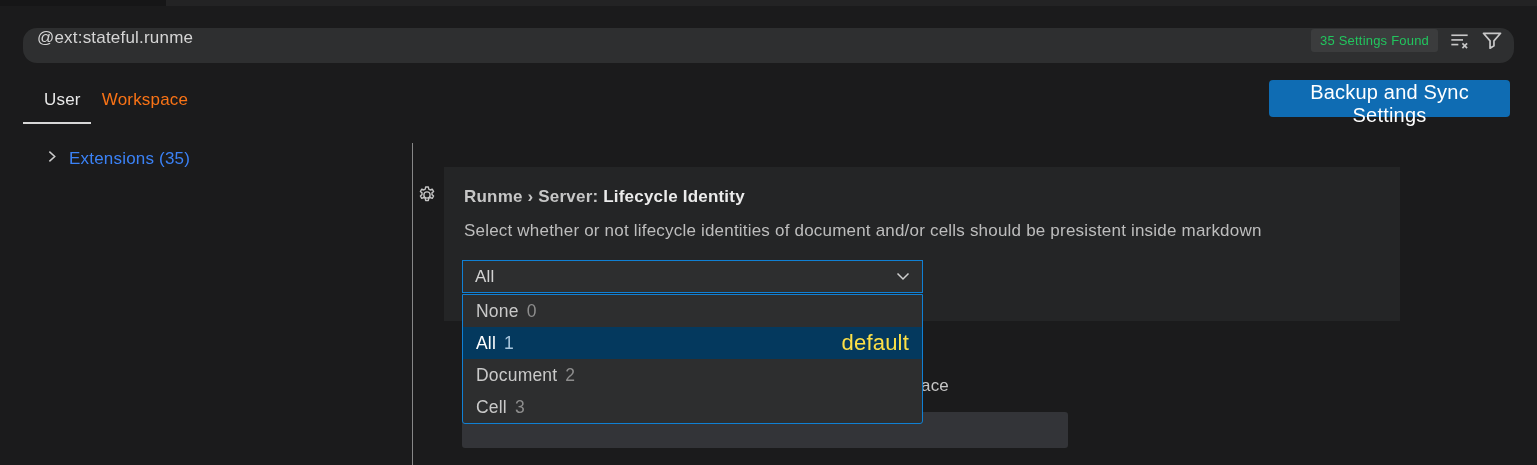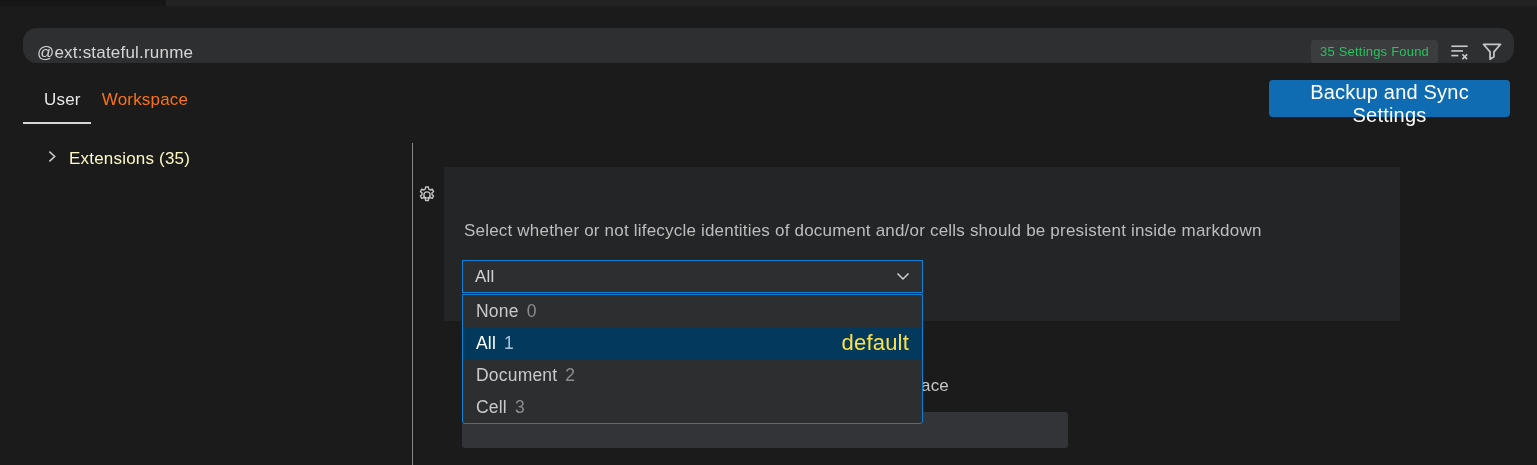--- a/index.html
+++ b/index.html
@@ -10,21 +10,21 @@
     color:#cccccc;letter-spacing:.2px;
   }
   
   .tabstrip{position:absolute;left:0;top:0;width:1537px;height:6px;background:var(--strip-bg,#232324);}
   .tabstrip .active-tab-edge{position:absolute;left:0;top:0;width:166px;height:6px;background:var(--strip-dark,#161617);}
 
   
   .search-box{
     position:absolute;left:23px;top:28px;width:1491px;height:35px;box-sizing:border-box;
     background:var(--input-bg,#2e2f30);border-radius:14px;
-    display:flex;align-items:flex-end;padding:0 10px 0 14px;
+    display:flex;align-items:flex-start;padding:0 10px 0 14px;
   }
   .search-field{
     flex:1;background:transparent;border:none;outline:none;
     font-family:inherit;font-size:17px;color:#d5d5d5;letter-spacing:.2px;padding:0;
   }
   .search-right{display:flex;align-items:center;gap:9px;}
   .count-badge{
     background:var(--badge-bg,#3b3c3d);border-radius:3px;padding:4px 9px;
     font-size:13px;color:#22c55e;white-space:nowrap;
   }
@@ -38,21 +38,21 @@
 
   .sync-btn{
     position:absolute;left:1269px;top:80px;width:241px;height:37px;
     background:var(--button-bg,#0f6cb3);color:#ffffff;border:none;border-radius:4px;
     font-family:inherit;font-size:20px;letter-spacing:.2px;cursor:pointer;
   }
 
   
   .toc-item{
     position:absolute;left:44px;top:149px;display:flex;align-items:flex-start;gap:10px;
-    font-size:17px;color:#fef9c3;cursor:pointer;
+    font-size:17px;color:#3b82f6;cursor:pointer;
   }
 
   
   .vline{position:absolute;left:412px;top:143px;width:1px;height:322px;background:var(--divider,#878787);}
 
   
   .gear{position:absolute;left:417px;top:185px;width:20px;height:20px;cursor:pointer;}
   .setting-row{position:absolute;left:444px;top:167px;width:956px;height:154px;background:var(--row-bg,#242526);}
   .s-title{position:absolute;left:20px;top:20px;font-size:17px;font-weight:600;color:#c6c6c6;white-space:nowrap;}
   .s-title b{color:#ebebeb;font-weight:700;}
@@ -134,20 +134,23 @@
   <div class="vline"></div>
 
   <div class="gear">
     <svg width="20" height="20" viewBox="0 0 16 16" fill="none" stroke="#c4c4c4" stroke-width="1.1" stroke-linejoin="round">
       <path d="M6.9 1.6 h2.2 l.3 1.7 1.2.7 1.6-.7 1.1 1.9-1.3 1.1 v1.4 l1.3 1.1-1.1 1.9-1.6-.7-1.2.7-.3 1.7 H6.9 l-.3-1.7-1.2-.7-1.6.7-1.1-1.9 1.3-1.1 V6.3 L2.7 5.2 l1.1-1.9 1.6.7 1.2-.7 z"></path>
       <circle cx="8" cy="8" r="2.5"></circle>
     </svg>
   </div>
 
   <div class="setting-row">
+    <div class="s-title">
+      <span>Runme › Server: </span><b>Lifecycle Identity</b>
+    </div>
     <div class="s-desc">Select whether or not lifecycle identities of document and/or cells should be presistent inside markdown</div>
     <div class="s-select">
       <span>All</span>
       <span class="chev">
         <svg width="14" height="9" viewBox="0 0 14 9" fill="none" stroke="#cfcfcf" stroke-width="1.5">
           <polyline points="1.5 1.5 7 7 12.5 1.5"></polyline>
         </svg>
       </span>
     </div>
   </div>

